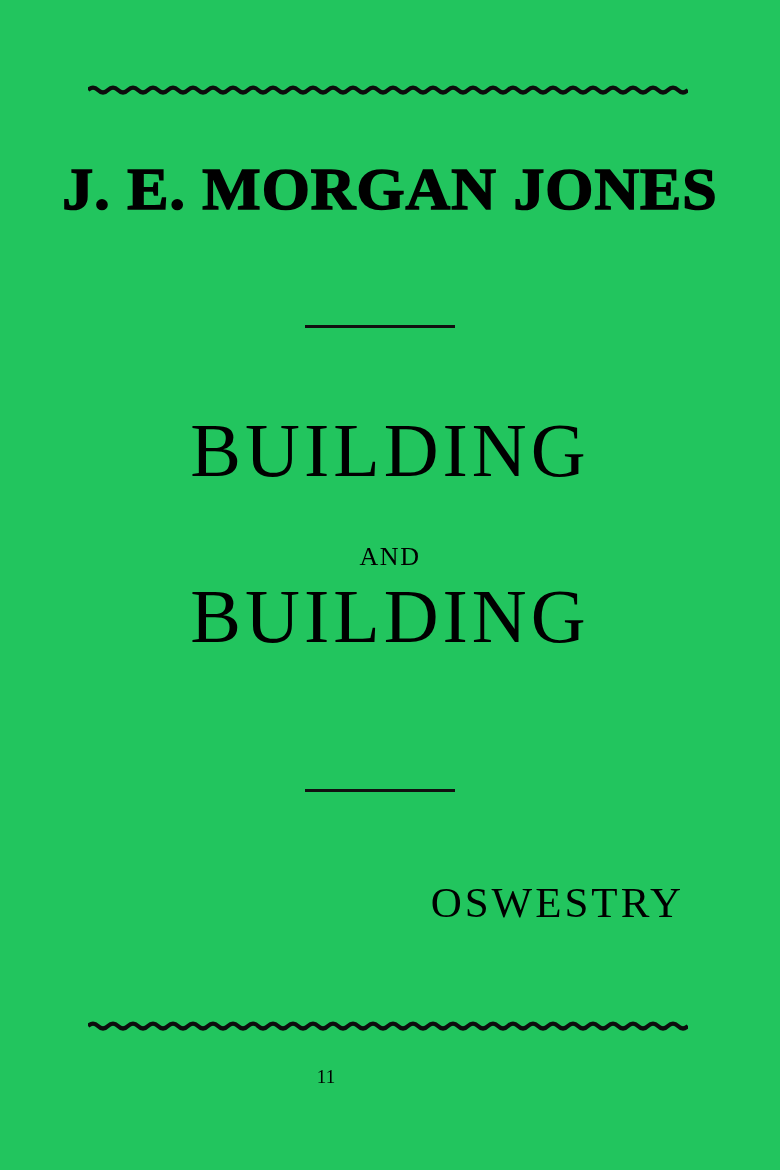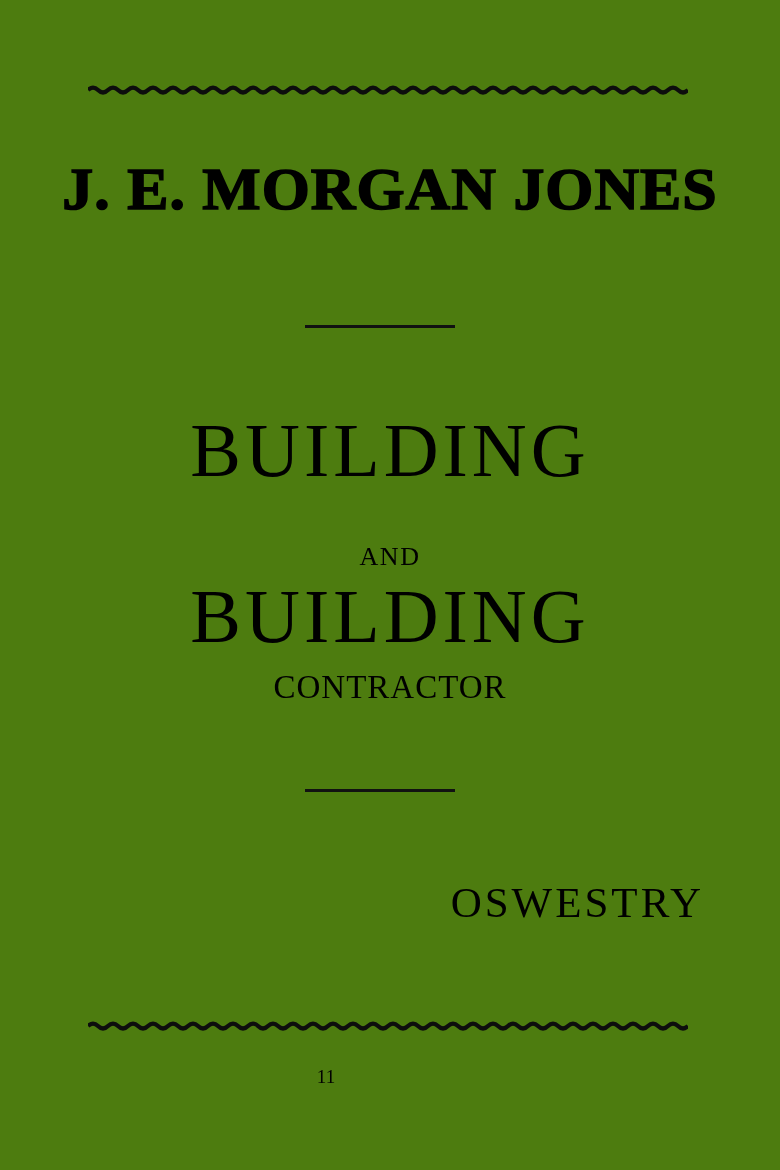--- a/index.html
+++ b/index.html
@@ -12,21 +12,21 @@
     background: #ffffff;
     font-family: "Liberation Serif", serif;
     color: #000000;
     position: relative;
     overflow: hidden;
   }
 
   .page {
     position: absolute;
     inset: 0;
-    background: #4d7c0f;
+    background: #22c55e;
   }
 
   
   .wavy-rule {
     position: absolute;
     left: 88px;
     width: 600px;
     height: 12px;
     overflow: hidden;
   }
@@ -90,21 +90,21 @@
   }
   .svc-and { top: 544px; font-size: 26px; letter-spacing: 1.5px; }
   .svc-contractor { top: 671px; font-size: 33px; letter-spacing: 1px; }
 
   
   .address-block {
     position: absolute;
     top: 880px;
     left: 0;
     width: 780px;
-    padding-right: 76px;
+    padding-right: 96px;
     box-sizing: border-box;
     text-align: right;
   }
   .address-town {
     font-family: "Liberation Serif", serif;
     font-size: 43px;
     letter-spacing: 3px;
     line-height: 1.05;
   }
   .address-phone {
@@ -137,21 +137,20 @@
     </svg>
   </div>
 
   <div class="company-name">J. E. MORGAN JONES</div>
 
   <div class="short-rule short-rule-top"></div>
 
   <div class="svc-major svc-building">BUILDING</div>
   <div class="svc-minor svc-and">AND</div>
   <div class="svc-major svc-painting">BUILDING</div>
-  <div class="svc-minor svc-contractor">CONTRACTOR</div>
 
   <div class="short-rule short-rule-bottom"></div>
 
   <div class="address-block">
     <div class="address-town">OSWESTRY</div>
   </div>
 
   <div class="wavy-rule wavy-bottom">
     <svg width="600" height="12" viewBox="0 0 600 12" xmlns="http://www.w3.org/2000/svg">
       <path d="M0 6 Q 5 1 10 6 T 20 6 T 30 6 T 40 6 T 50 6 T 60 6 T 70 6 T 80 6 T 90 6 T 100 6 T 110 6 T 120 6 T 130 6 T 140 6 T 150 6 T 160 6 T 170 6 T 180 6 T 190 6 T 200 6 T 210 6 T 220 6 T 230 6 T 240 6 T 250 6 T 260 6 T 270 6 T 280 6 T 290 6 T 300 6 T 310 6 T 320 6 T 330 6 T 340 6 T 350 6 T 360 6 T 370 6 T 380 6 T 390 6 T 400 6 T 410 6 T 420 6 T 430 6 T 440 6 T 450 6 T 460 6 T 470 6 T 480 6 T 490 6 T 500 6 T 510 6 T 520 6 T 530 6 T 540 6 T 550 6 T 560 6 T 570 6 T 580 6 T 590 6 T 600 6" fill="none" stroke="#0d0d0d" stroke-width="4.2"></path>

